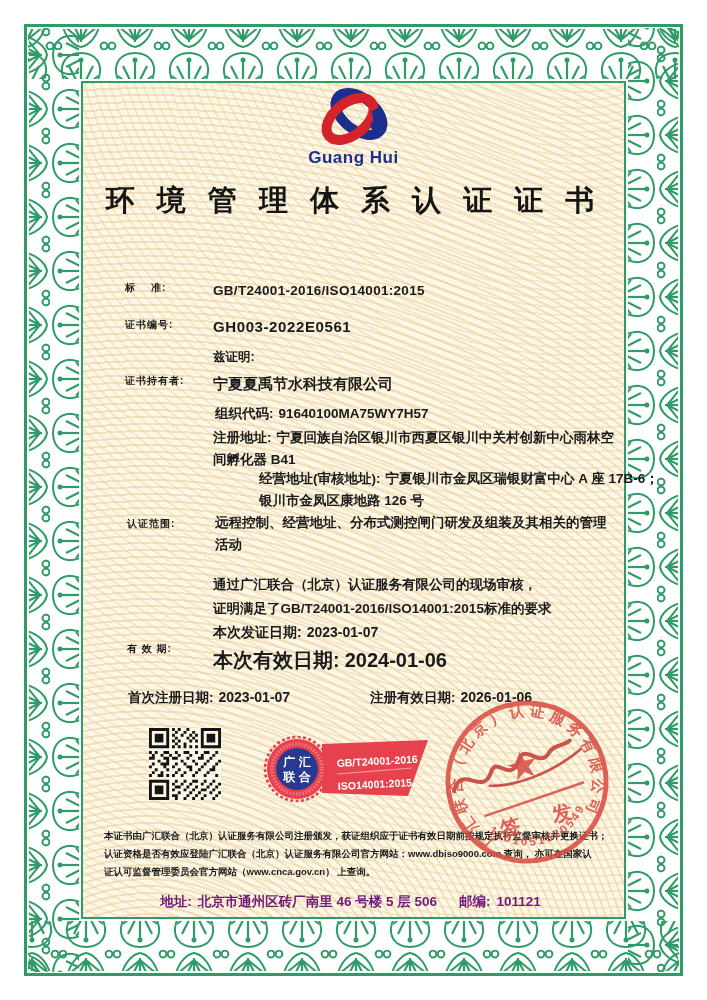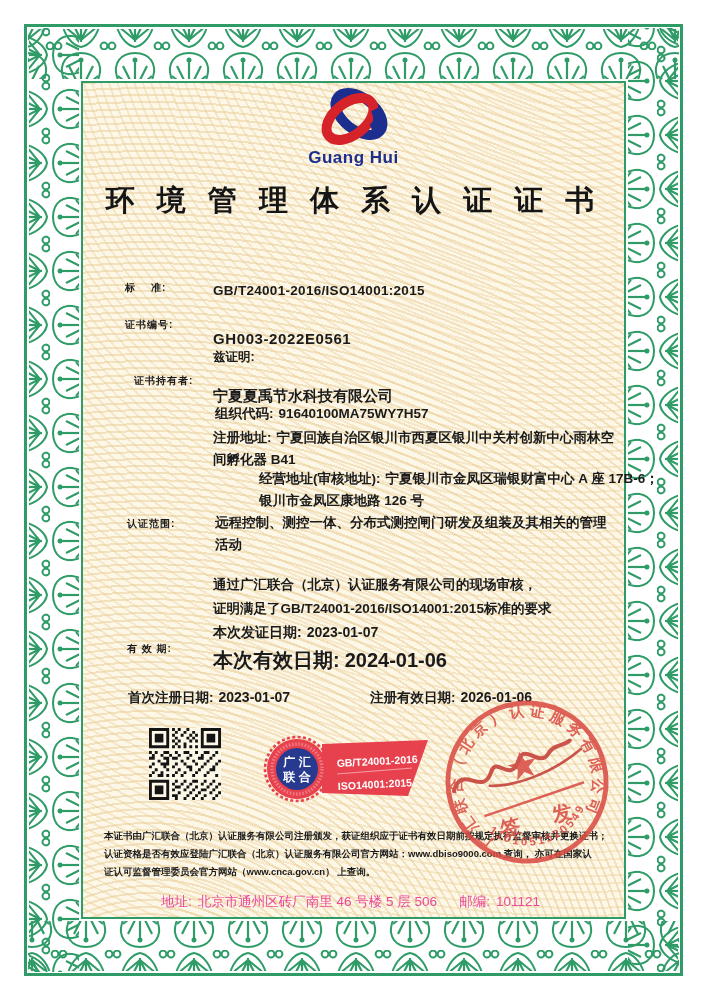--- a/index.html
+++ b/index.html
@@ -9,27 +9,27 @@
         background-color:#fdf7e8;
         background-image:
           repeating-radial-gradient(circle at 12% 118%, rgba(233,207,152,0) 0 5px, rgba(233,207,152,.55) 5px 7px),
           repeating-radial-gradient(circle at 92% -18%, rgba(233,207,152,0) 0 6px, rgba(233,207,152,.40) 6px 8px);}
   .abs{position:absolute;}
   .center{left:0;right:0;text-align:center;}
   .brand-text{font-size:17px;font-weight:700;color:#1c2f8e;letter-spacing:.5px;}
   .title{font-size:29px;font-weight:800;color:#151515;letter-spacing:7px;white-space:pre;}
   .lab{font-weight:700;font-size:10px;color:#1b1b1b;white-space:pre;letter-spacing:1px;}
   .val{font-weight:700;font-size:13.5px;color:#1b1b1b;letter-spacing:.3px;}
-  .val-lg{font-weight:700;font-size:15px;color:#1b1b1b;margin-top:12px;}
+  .val-lg{font-weight:700;font-size:15px;color:#1b1b1b;}
   .sub{font-weight:700;font-size:13.5px;color:#1b1b1b;line-height:22px;}
   .sublab{margin-right:5px;white-space:pre;}
   .hereby{font-weight:700;font-size:12.5px;color:#1b1b1b;}
   .wrapblock{width:402px;}
   .footer-line{font-weight:700;font-size:9.5px;line-height:18px;color:#1a1a1a;white-space:nowrap;}
-  .addr{font-weight:400;font-size:13.5px;color:#ec4899;}
+  .addr{font-weight:700;font-size:13.5px;color:#701a75;}
   .addr span{margin-right:6px;}
   svg{display:block;}
 </style>
 </head>
 <body>
 
 <div class="page">
 
   <div class="interior"></div>
 
@@ -71,37 +71,37 @@
   <div class="abs center brand-text" style="top:148px;">Guang Hui</div>
 
   <div class="abs lab" style="left:125px;top:281px;">标    准:</div>
   <div class="abs val" style="left:213px;top:283px;">GB/T24001-2016/ISO14001:2015</div>
 
   <div class="abs lab" style="left:125px;top:318px;">证书编号:</div>
   <div class="abs val-lg" style="left:213px;top:318px;letter-spacing:.6px;">GH003-2022E0561</div>
 
   <div class="abs hereby" style="left:213px;top:349px;">兹证明:</div>
 
-  <div class="abs lab" style="left:134px;top:374px;">证书持有者:</div>
+  <div class="abs lab" style="left:125px;top:374px;">证书持有者:</div>
   <div class="abs val-lg" style="left:213px;top:375px;">宁夏夏禹节水科技有限公司</div>
 
   <div class="abs sub" style="left:215px;top:403px;">
     <span class="sublab">组织代码:</span><span>91640100MA75WY7H57</span>
   </div>
 
   <div class="abs sub wrapblock" style="left:213px;top:427px;">
     <span class="sublab">注册地址:</span><span>宁夏回族自治区银川市西夏区银川中关村创新中心雨林空间孵化器 B41</span>
   </div>
 
   <div class="abs sub wrapblock" style="left:213px;top:468px;margin-left:46px;">
     <span class="sublab">经营地址(审核地址):</span><span>宁夏银川市金凤区瑞银财富中心 A 座 17B-6；银川市金凤区康地路 126 号</span>
   </div>
 
   <div class="abs lab" style="left:127px;top:517px;">认证范围:</div>
-  <div class="abs sub" style="left:215px;top:512px;width:392px;">远程控制、测控一体、分布式测控闸门研发及组装及其相关的管理活动</div>
+  <div class="abs sub" style="left:215px;top:512px;width:392px;">远程控制、经营地址、分布式测控闸门研发及组装及其相关的管理活动</div>
 
   <div class="abs sub" style="left:213px;top:573px;line-height:24px;">
     <div>通过广汇联合（北京）认证服务有限公司的现场审核，</div>
     <div>证明满足了GB/T24001-2016/ISO14001:2015标准的要求</div>
   </div>
 
   <div class="abs lab" style="left:127px;top:642px;">有 效 期:</div>
   <div class="abs sub" style="left:213px;top:621px;font-size:14px;">
     <span class="sublab">本次发证日期:</span><span>2023-01-07</span>
   </div>

